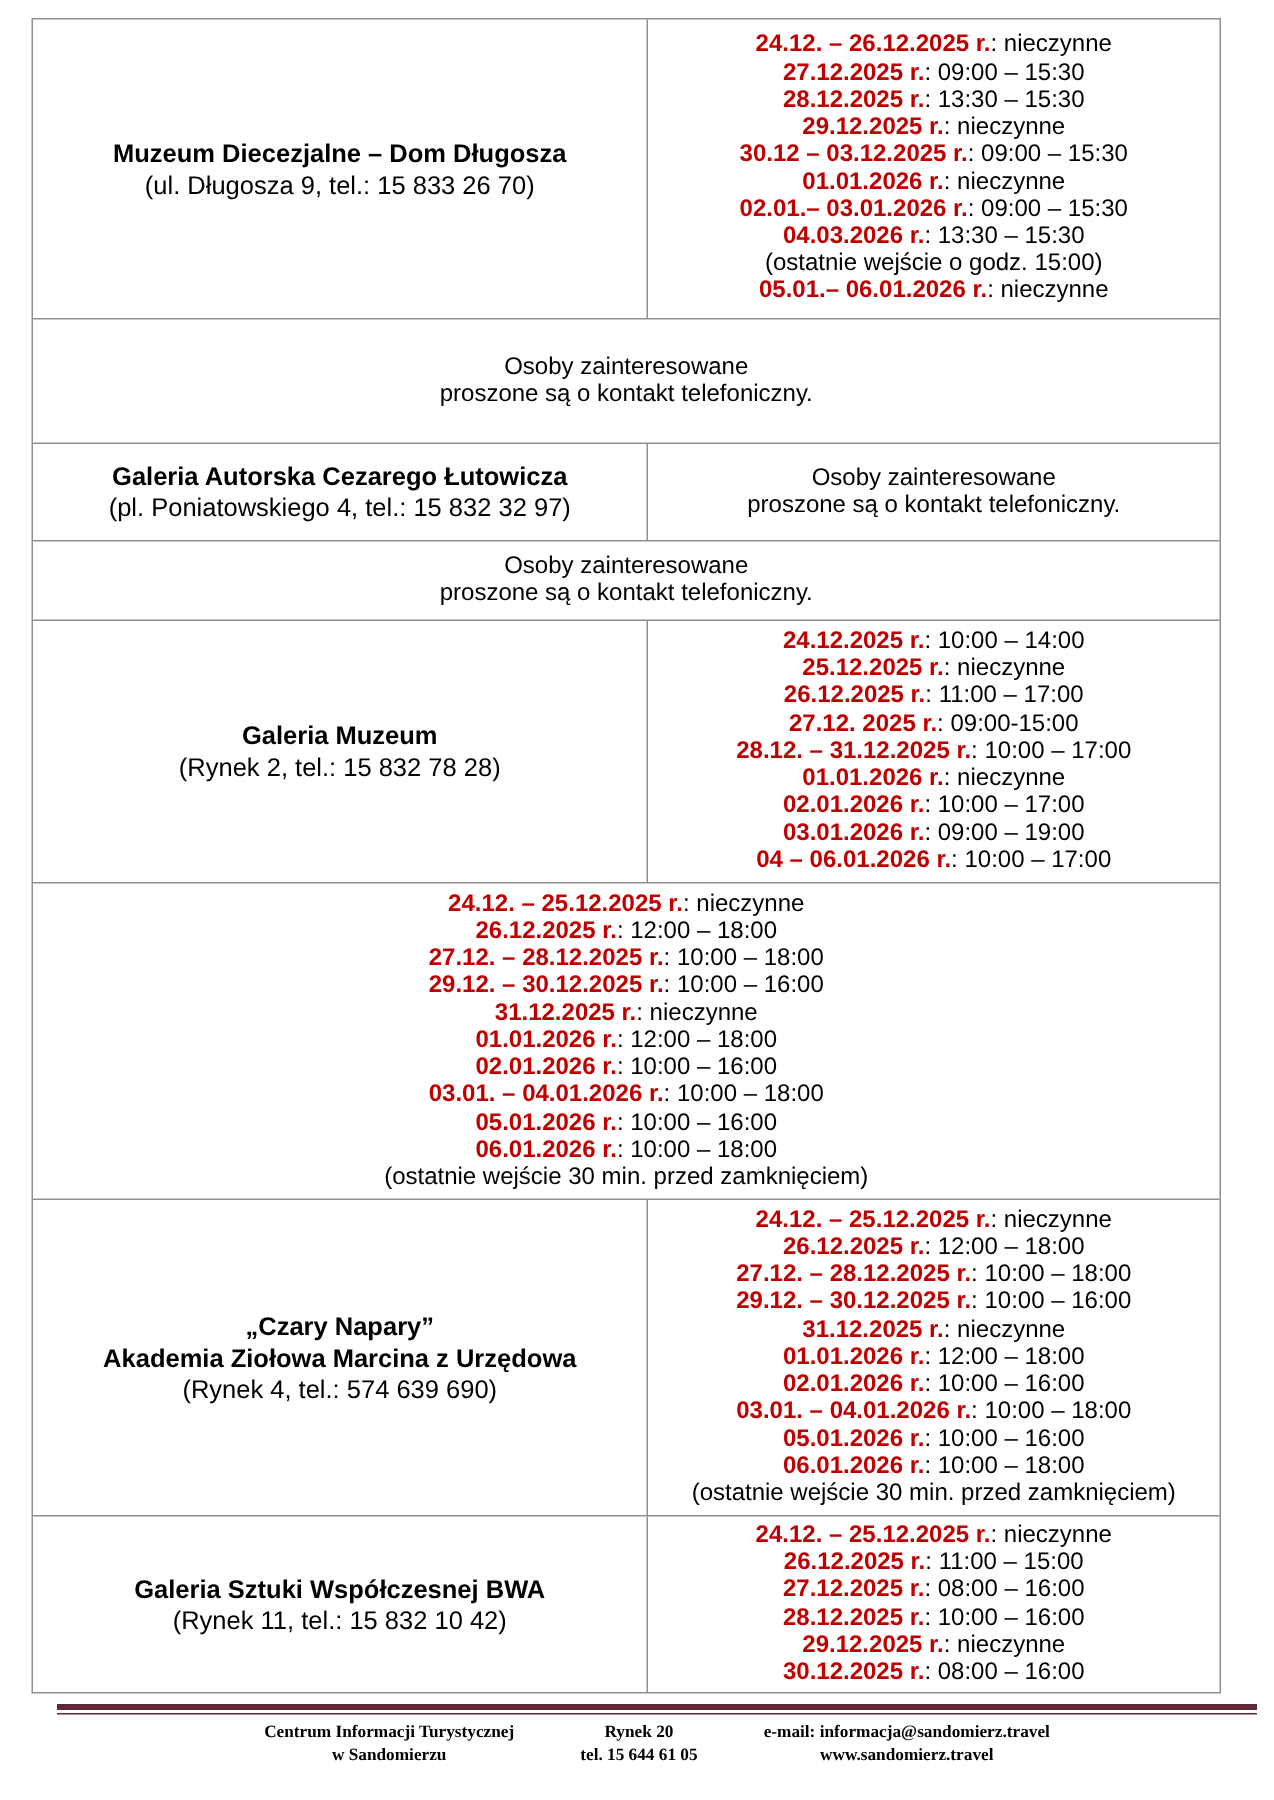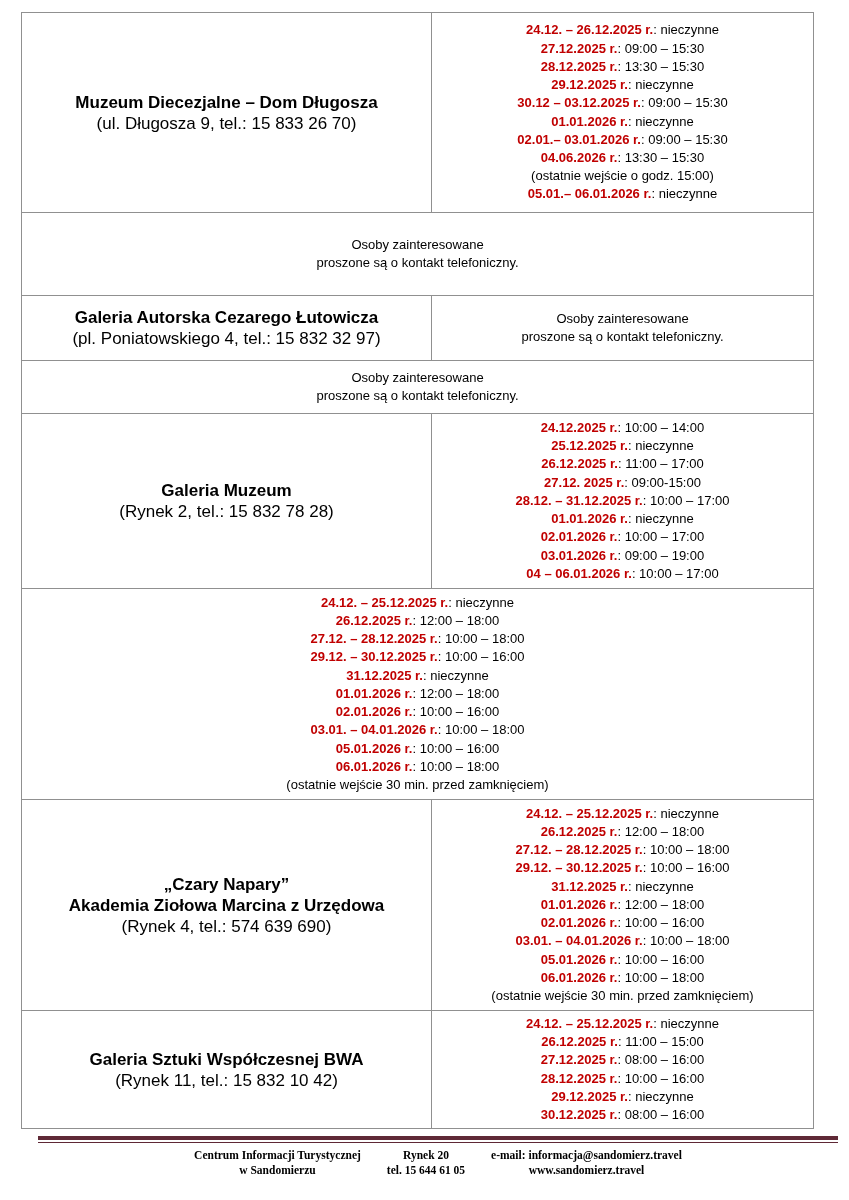--- a/index.html
+++ b/index.html
@@ -13,36 +13,36 @@
     position:absolute;left:21px;top:12px;width:791px;
     border:1px solid var(--border,#909090);
   }
   .trow{display:flex;border-top:1px solid var(--border,#909090);}
   .trow:first-child{border-top:none;}
   .cell{box-sizing:border-box;display:flex;flex-direction:column;justify-content:center;align-items:center;text-align:center;}
   .cell.left{width:410px;border-right:1px solid var(--border,#909090);padding:6px 14px;}
   .cell.right{flex:1;padding:4px 8px;}
   .venue-name{font-weight:bold;font-size:17px;line-height:21px;text-align:right;}
   .venue-address{font-size:17px;line-height:21px;}
-  .sline{font-size:13px;line-height:18.2px;white-space:nowrap;}
+  .sline{font-size:16px;line-height:18.2px;white-space:nowrap;}
   .sline .date{color:var(--datered,#c00000);font-weight:bold;}
   .sline .time{color:#000;}
   .row-0{min-height:199px}
   .row-1{min-height:82px}
   .row-2{min-height:64px}
   .row-3{min-height:52px}
   .row-4{min-height:174px}
   .row-5{min-height:210px}
   .row-6{min-height:210px}
   .row-7{min-height:112px}
   .footer{position:absolute;left:38px;top:1136px;width:800px;}
   .rule-thick{height:4px;background:var(--rule,#5f2936);}
   .rule-thin{height:1px;background:var(--rule,#5f2936);margin-top:2px;}
   .footer-cols{
-    display:flex;justify-content:center;gap:26px;margin-top:5px;
+    display:flex;justify-content:center;gap:44px;margin-top:5px;
     font-family:"Liberation Serif",serif;font-weight:bold;
     font-size:11.5px;line-height:15px;text-align:center;
   }
 </style>
 </head>
 <body style="--datered: #c00000; --border: #909090; --rule: #5f2936;">
 
 <div class="page">
 
   <div class="doc-table">
@@ -52,21 +52,21 @@
           <div class="venue-address">(ul. Długosza 9, tel.: 15 833 26 70)</div>
         </div>
         <div class="cell right">
           <div class="sline"><span class="date">24.12. – 26.12.2025 r.</span><span class="time">: nieczynne</span></div>
           <div class="sline"><span class="date">27.12.2025 r.</span><span class="time">: 09:00 – 15:30</span></div>
           <div class="sline"><span class="date">28.12.2025 r.</span><span class="time">: 13:30 – 15:30</span></div>
           <div class="sline"><span class="date">29.12.2025 r.</span><span class="time">: nieczynne</span></div>
           <div class="sline"><span class="date">30.12 – 03.12.2025 r.</span><span class="time">: 09:00 – 15:30</span></div>
           <div class="sline"><span class="date">01.01.2026 r.</span><span class="time">: nieczynne</span></div>
           <div class="sline"><span class="date">02.01.– 03.01.2026 r.</span><span class="time">: 09:00 – 15:30</span></div>
-          <div class="sline"><span class="date">04.06.2026 r.</span><span class="time">: 13:30 – 15:30</span></div>
+          <div class="sline"><span class="date">04.03.2026 r.</span><span class="time">: 13:30 – 15:30</span></div>
           <div class="sline"><span class="time">(ostatnie wejście o godz. 15:00)</span></div>
           <div class="sline"><span class="date">05.01.– 06.01.2026 r.</span><span class="time">: nieczynne</span></div>
         </div>
       </div>
       <div class="trow row-1">
         <div class="cell right">
           <div class="sline"><span class="time">Osoby zainteresowane</span></div>
           <div class="sline"><span class="time">proszone są o kontakt telefoniczny.</span></div>
         </div>
       </div>

